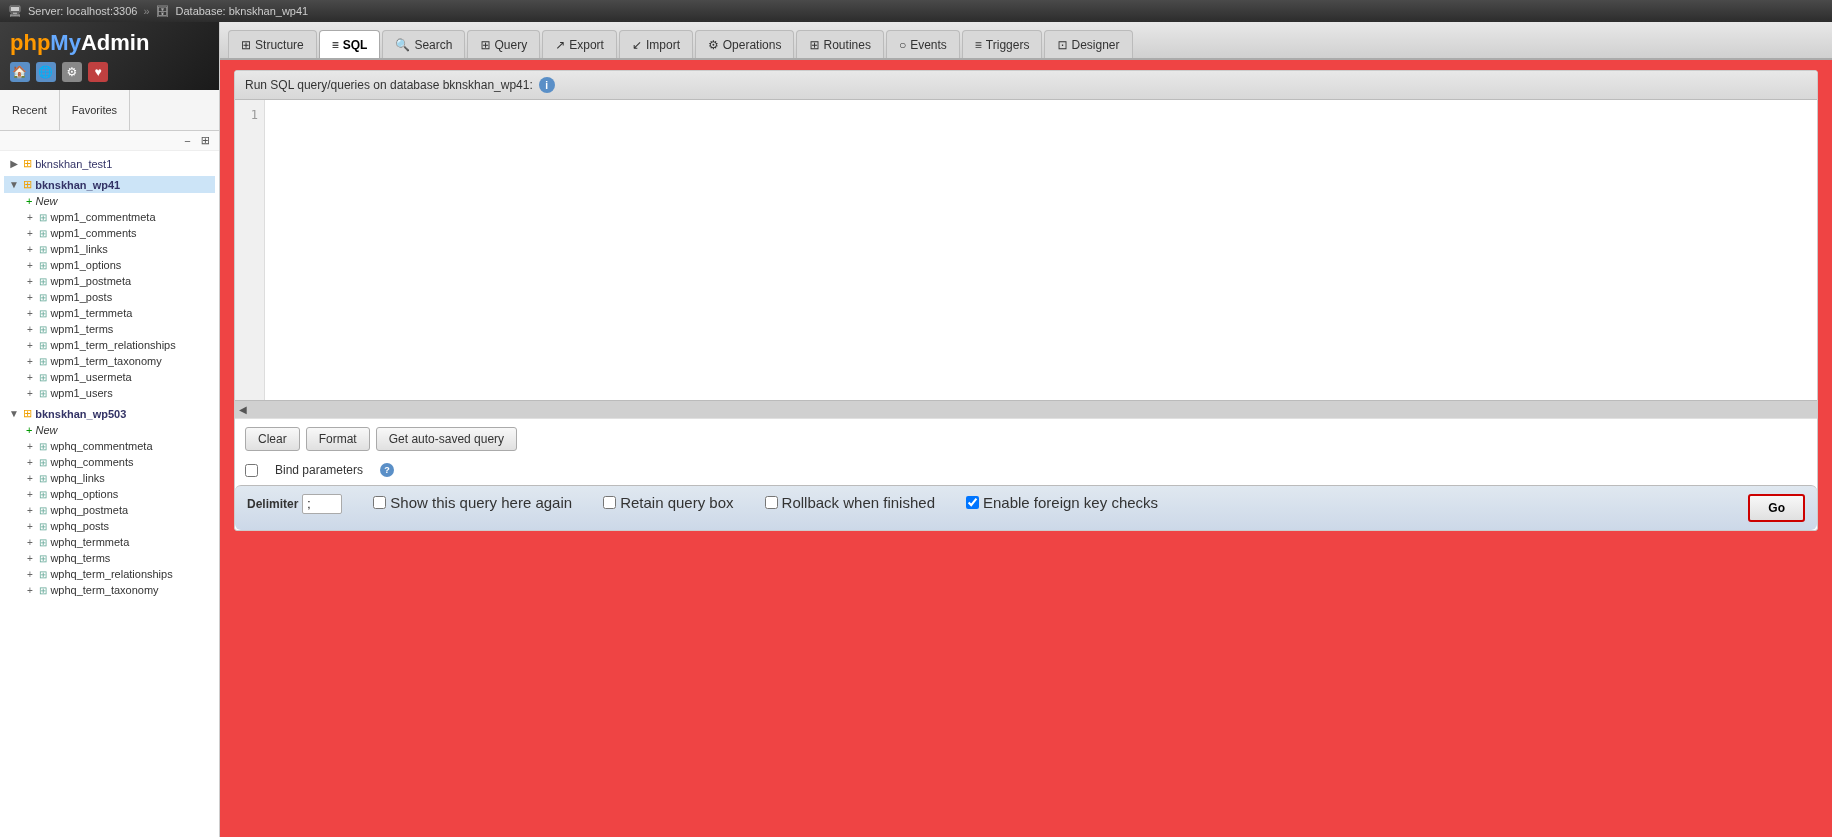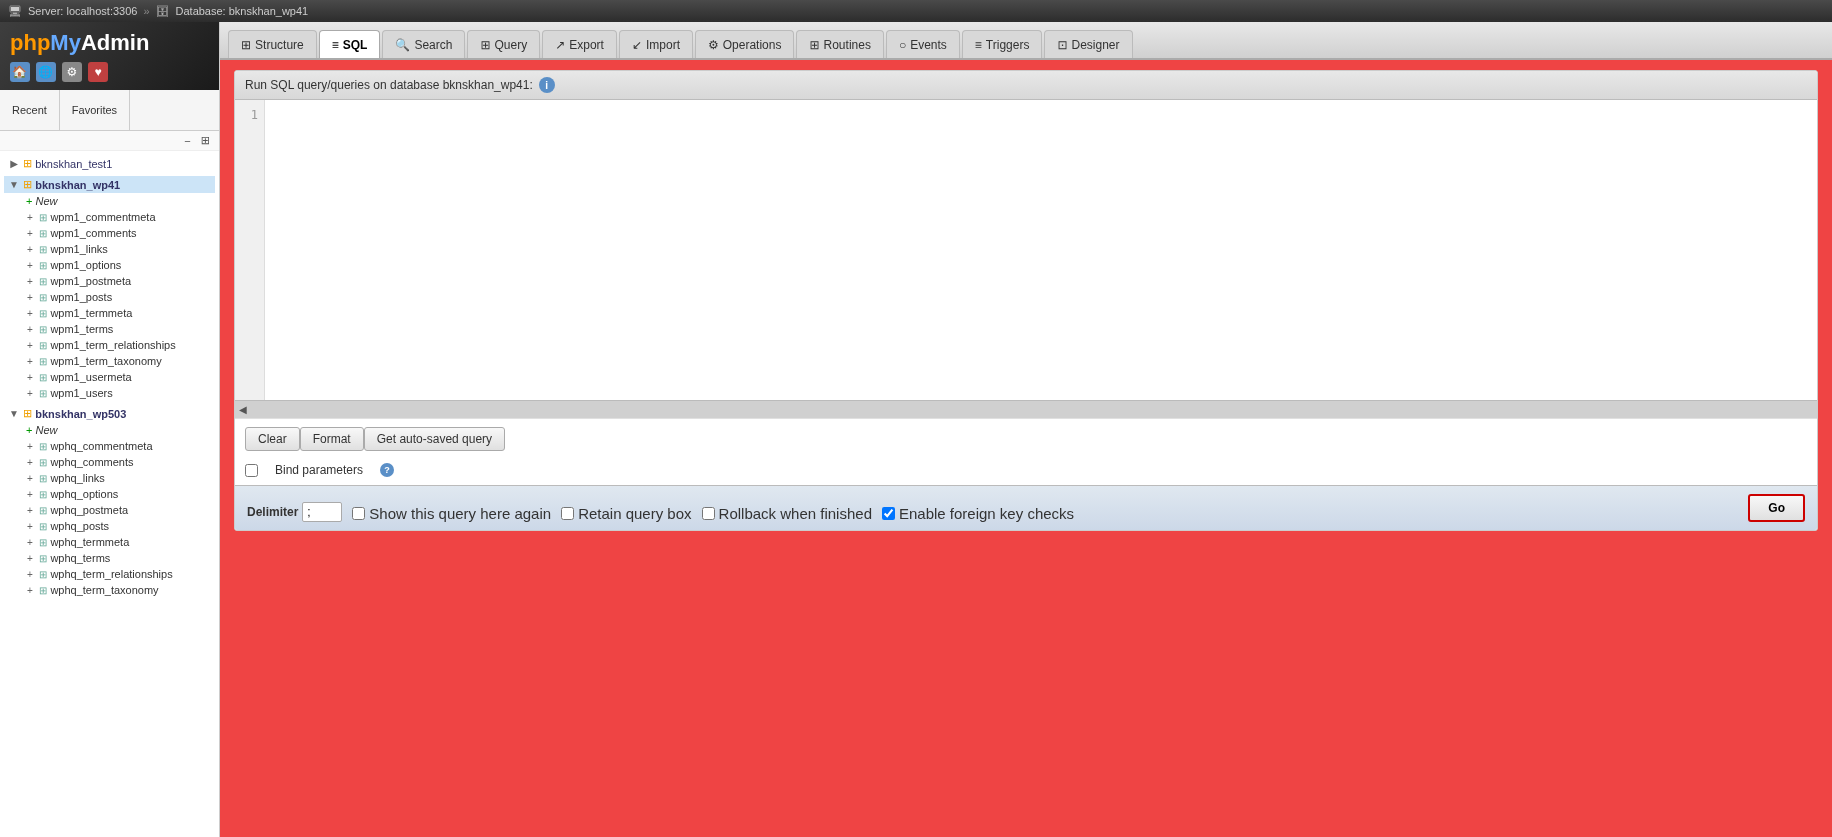--- a/index.html
+++ b/index.html
@@ -243,20 +243,21 @@
       align-items: center;
       padding-left: 4px;
       cursor: pointer;
     }
     .collapse-arrow { font-size: 10px; color: #555; }
 
     
     #sql-buttons {
       padding: 8px 10px;
       display: flex;
+      gap: 6px;
       align-items: flex-start;
       border-top: 1px solid #e0e0e0;
     }
     .sql-btn {
       padding: 4px 12px;
       font-size: 12px;
       border: 1px solid #aaa;
       border-radius: 3px;
       background: linear-gradient(to bottom, #f8f8f8, #e0e0e0);
       cursor: pointer;
@@ -281,23 +282,24 @@
       display: flex; align-items: center; justify-content: center;
       font-weight: bold; cursor: pointer;
     }
 
     
     #options-row {
       background: linear-gradient(to bottom, #e0e8f0, #ccd8e8);
       border-top: 1px solid #bbb;
       padding: 8px 12px;
       display: flex;
-      align-items: flex-end;
-      gap: 10px;
+      align-items: flex-start;
+      gap: 31px;
       flex-wrap: wrap;
+      border-radius: 6px;
     }
     .opt-group {
       display: flex; align-items: center; gap: 4px;
     }
     .opt-group label { font-size: 15px; color: #333; cursor: pointer; }
     .opt-group input[type=checkbox] { cursor: pointer; }
     .opt-group input[type=text] {
       width: 40px;
       padding: 2px 4px;
       border: 1px solid #aaa;

